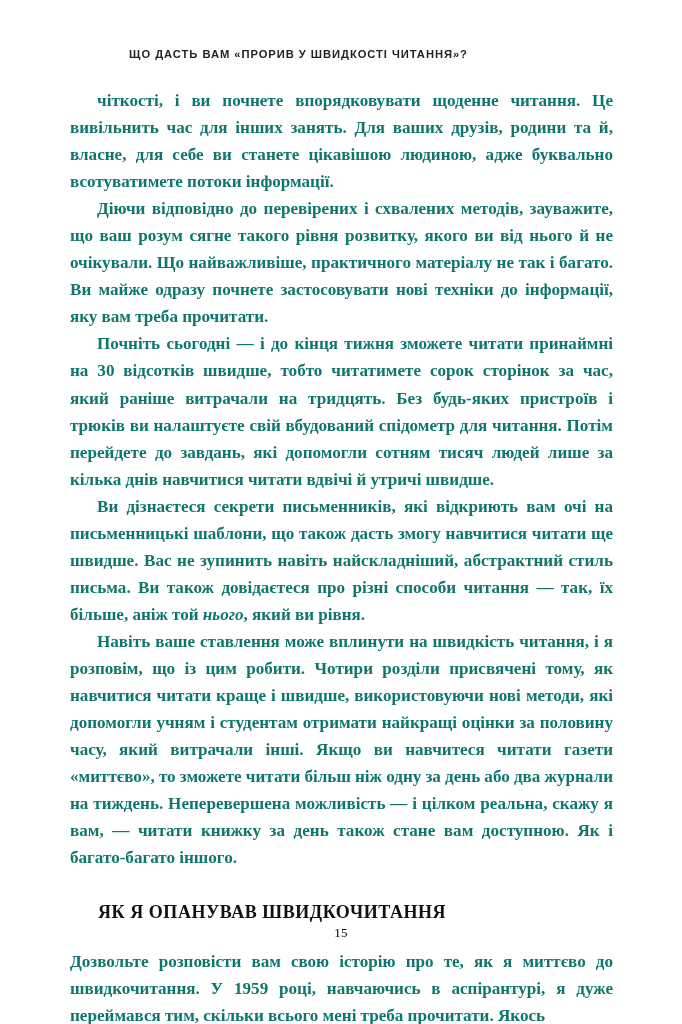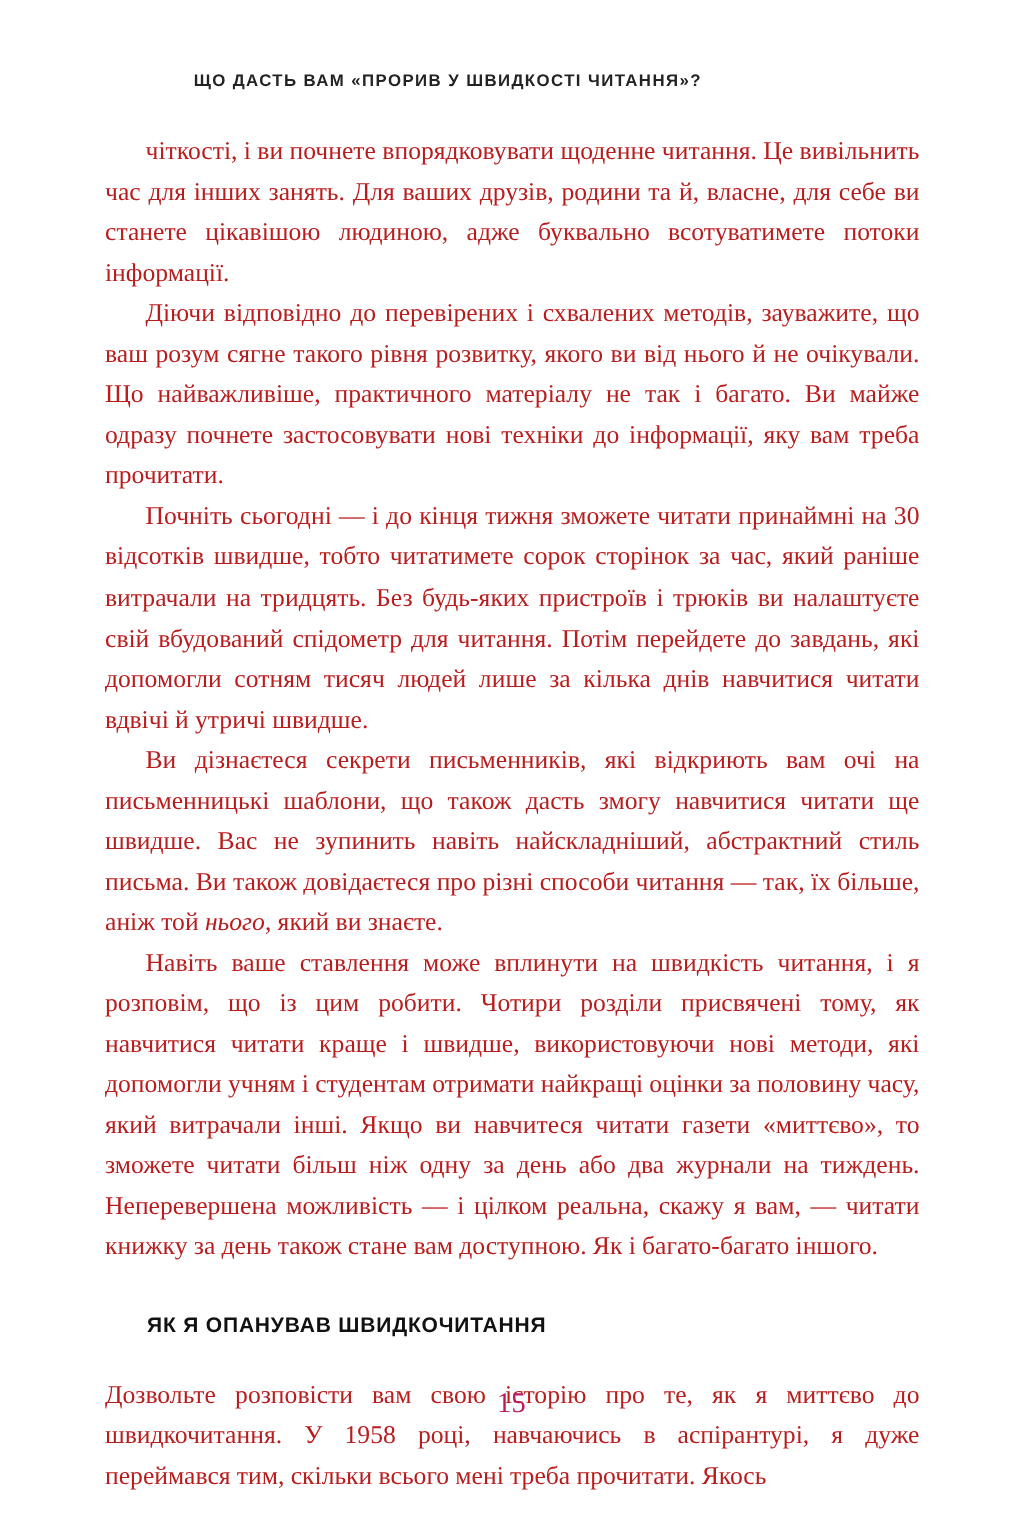--- a/index.html
+++ b/index.html
@@ -50,93 +50,94 @@
     width: 543px;
   }
 
   p.body-text {
     margin: 0;
     font-size: 17.1px;
     line-height: 27.05px;
     text-align: justify;
     text-justify: inter-word;
     text-indent: 27px;
-    color: #b91c1c;
+    color: #0f766e;
     hyphens: manual;
     word-spacing: -0.1px;
+    font-weight: bold;
   }
 
   p.body-text.no-indent {
     text-indent: 0;
   }
 
   em.emph {
     font-style: italic;
   }
 
   .oldstyle {
     font-family: "Liberation Serif", "DejaVu Serif", serif;
     font-variant-numeric: oldstyle-nums;
     font-feature-settings: "onum" 1;
   }
 
   
   h2.section-heading {
     margin: 0;
     padding: 0;
-    font-family: Liberation Sans, sans-serif;
-    font-size: 14px;
+    font-family: Liberation Serif, serif;
+    font-size: 18px;
     font-weight: bold;
     letter-spacing: 0.55px;
     color: #111111;
     text-transform: uppercase;
     font-variant: small-caps;
     text-indent: 28px;
     line-height: 1.2;
   }
 
   .gap-before-heading { height: 31px; }
   .gap-after-heading  { height: 24px; }
 
   
   .folio {
     position: absolute;
     top: 925px;
     left: 0;
     width: 682px;
     text-align: center;
-    font-size: 19px;
-    color: #be185d;
+    font-size: 13px;
+    color: #000000;
     letter-spacing: 0.2px;
   }
 </style>
 </head>
 <body>
 
 <div class="page">
 
   <div class="running-header">Що дасть вам «Прорив у швидкості читання»?</div>
 
   <div class="content">
 
     <p class="body-text">чіткості, і ви почнете впорядковувати щоденне читання. Це вивільнить час для інших занять. Для ваших друзів, родини та й, власне, для себе ви станете цікавішою людиною, адже буквально всотуватимете потоки інформації.</p>
 
     <p class="body-text">Діючи відповідно до перевірених і схвалених методів, зауважите, що ваш розум сягне такого рівня розвитку, якого ви від нього й не очікували. Що найважливіше, практичного матеріалу не так і багато. Ви майже одразу почнете застосовувати нові техніки до інформації, яку вам треба прочитати.</p>
 
     <p class="body-text"><span>Почніть сьогодні — і до кінця тижня зможете читати принаймні на </span><span class="oldstyle">30</span><span> відсотків швидше, тобто читатимете сорок сторінок за час, який раніше витрачали на тридцять. Без будь-яких пристроїв і трюків ви налаштуєте свій вбудований спідометр для читання. Потім перейдете до завдань, які допомогли сотням тисяч людей лише за кілька днів навчитися читати вдвічі й утричі швидше.</span></p>
 
-    <p class="body-text"><span>Ви дізнаєтеся секрети письменників, які відкриють вам очі на письменницькі шаблони, що також дасть змогу навчитися читати ще швидше. Вас не зупинить навіть найскладніший, абстрактний стиль письма. Ви також довідаєтеся про різні способи читання — так, їх більше, аніж той </span><em class="emph">нього</em><span>, який ви знаєте.</span></p>
+    <p class="body-text"><span>Ви дізнаєтеся секрети письменників, які відкриють вам очі на письменницькі шаблони, що також дасть змогу навчитися читати ще швидше. Вас не зупинить навіть найскладніший, абстрактний стиль письма. Ви також довідаєтеся про різні способи читання — так, їх більше, аніж той </span><em class="emph">нього</em><span>, який ви рівня.</span></p>
 
     <p class="body-text">Навіть ваше ставлення може вплинути на швидкість читання, і я розповім, що із цим робити. Чотири розділи присвячені тому, як навчитися читати краще і швидше, використовуючи нові методи, які допомогли учням і студентам отримати найкращі оцінки за половину часу, який витрачали інші. Якщо ви навчитеся читати газети «миттєво», то зможете читати більш ніж одну за день або два журнали на тиждень. Неперевершена можливість — і цілком реальна, скажу я вам, — читати книжку за день також стане вам доступною. Як і багато-багато іншого.</p>
 
     <div class="gap-before-heading"></div>
 
     <h2 class="section-heading">Як я опанував швидкочитання</h2>
 
     <div class="gap-after-heading"></div>
 
-    <p class="body-text no-indent"><span>Дозвольте розповісти вам свою історію про те, як я миттєво до швидкочитання. У </span><span class="oldstyle">1958</span><span> році, навчаючись в аспірантурі, я дуже переймався тим, скільки всього мені треба прочитати. Якось</span></p>
+    <p class="body-text no-indent"><span>Дозвольте розповісти вам свою історію про те, як я миттєво до швидкочитання. У </span><span class="oldstyle">1959</span><span> році, навчаючись в аспірантурі, я дуже переймався тим, скільки всього мені треба прочитати. Якось</span></p>
 
   </div>
 
   <div class="folio">15</div>
 
 </div>
 
 </body></html>

